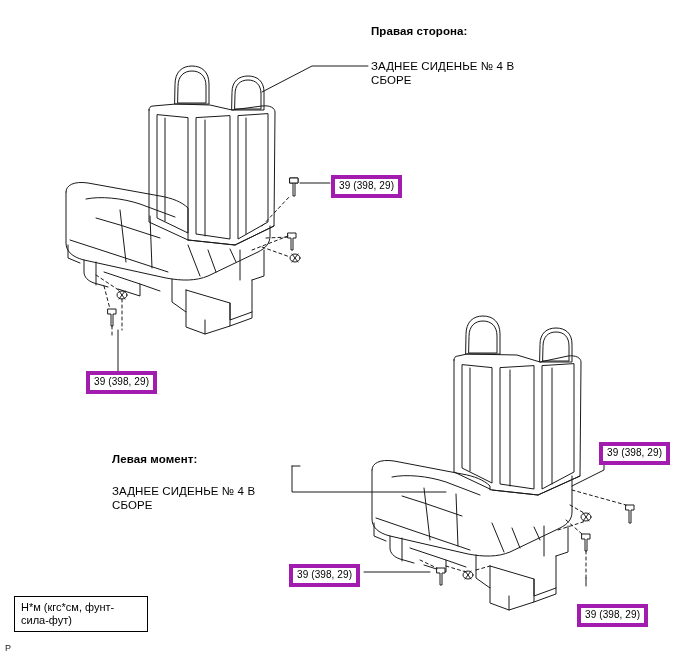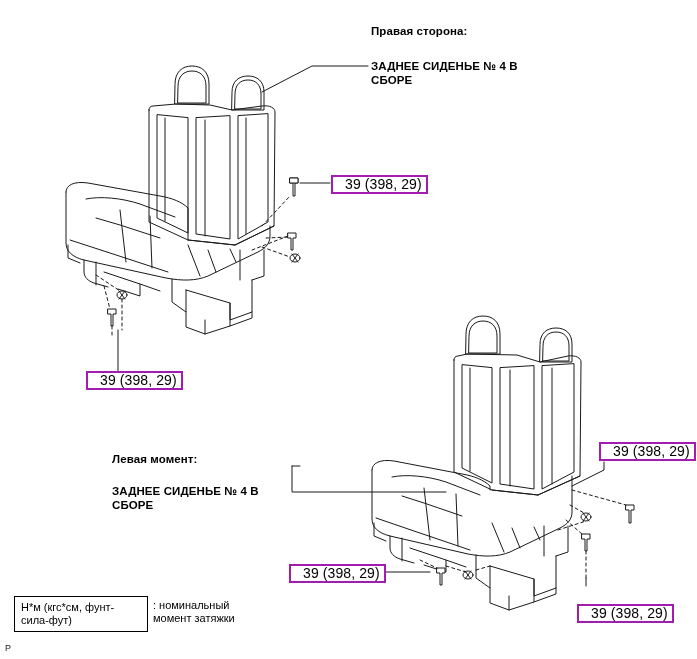--- a/index.html
+++ b/index.html
@@ -26,32 +26,31 @@
     left: 0; top: 0;
     width: 697px;
     height: 659px;
   }
   .lbl {
     position: absolute;
     font-size: 11.5px;
     line-height: 14px;
     white-space: pre-line;
     letter-spacing: 0.1px;
-    font-weight: bold;
   }
   .lbl.bold {
     font-weight: bold;
   }
   .torque {
     position: absolute;
-    font-size: 14px;
+    font-size: 10px;
     line-height: 12px;
-    border: 2px solid #a21caf;
+    border: 4px solid #a21caf;
     background: #fff;
-    padding: 1px 4px 2px 12px;
+    padding: 1px 4px 2px 4px;
     white-space: nowrap;
     letter-spacing: 0.1px;
   }
   .legend {
     position: absolute;
     display: flex;
     align-items: flex-start;
     font-size: 11px;
     line-height: 13px;
   }
@@ -269,19 +268,17 @@
 
   <div class="torque" style="left:599px; top:442px;">39 (398, 29)</div>
 
   <div class="torque" style="left:577px; top:604px;">39 (398, 29)</div>
 
   <div class="torque" style="left:289px; top:564px;">39 (398, 29)</div>
 
   <div class="legend" style="left:14px; top:596px;">
     <div class="legend-box">Н*м (кгс*см, фунт-
 сила-фут)</div>
-    <div class="legend-text">: номинальный
-момент затяжки</div>
   </div>
 
   <div class="page-mark">Р</div>
 
 </div>
 
 </body></html>

